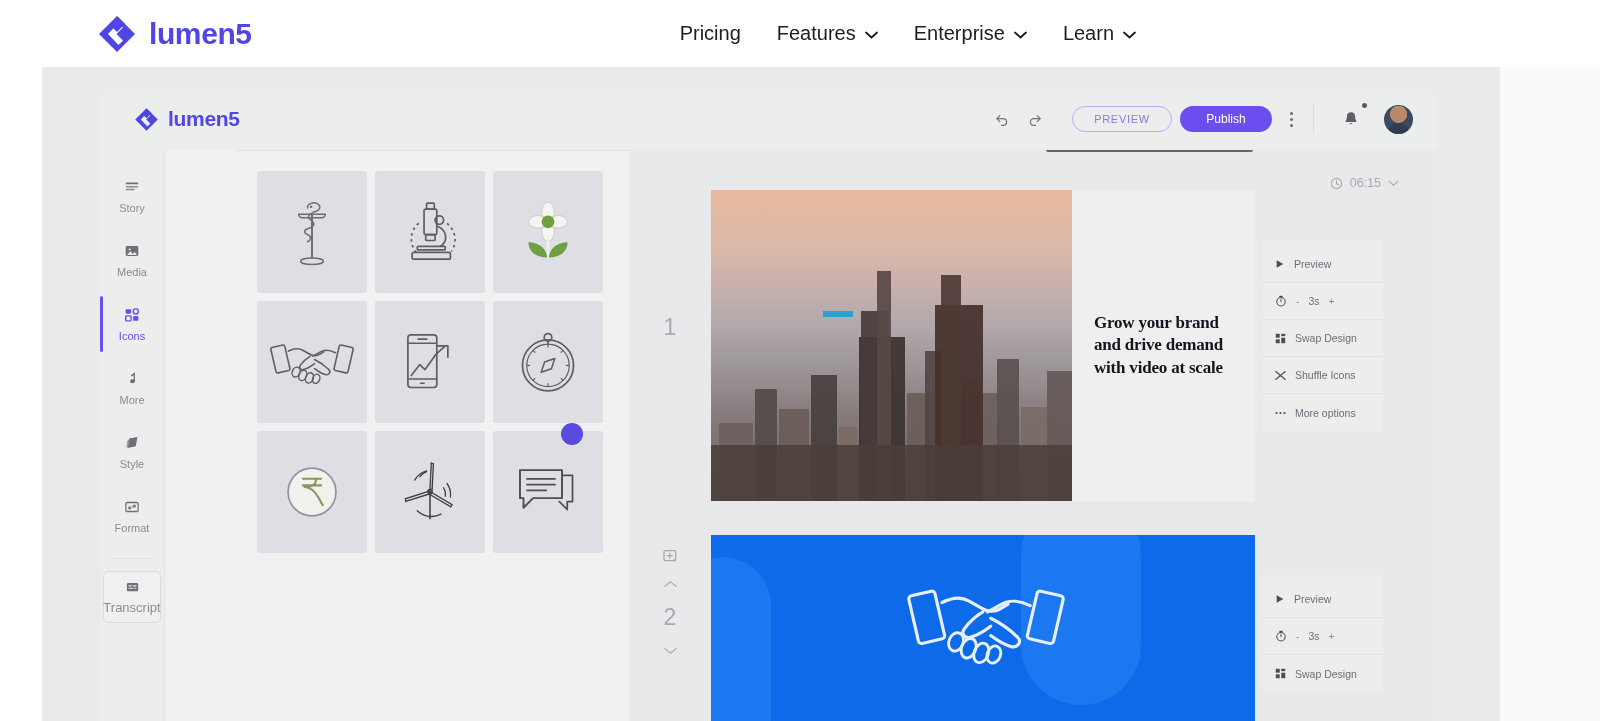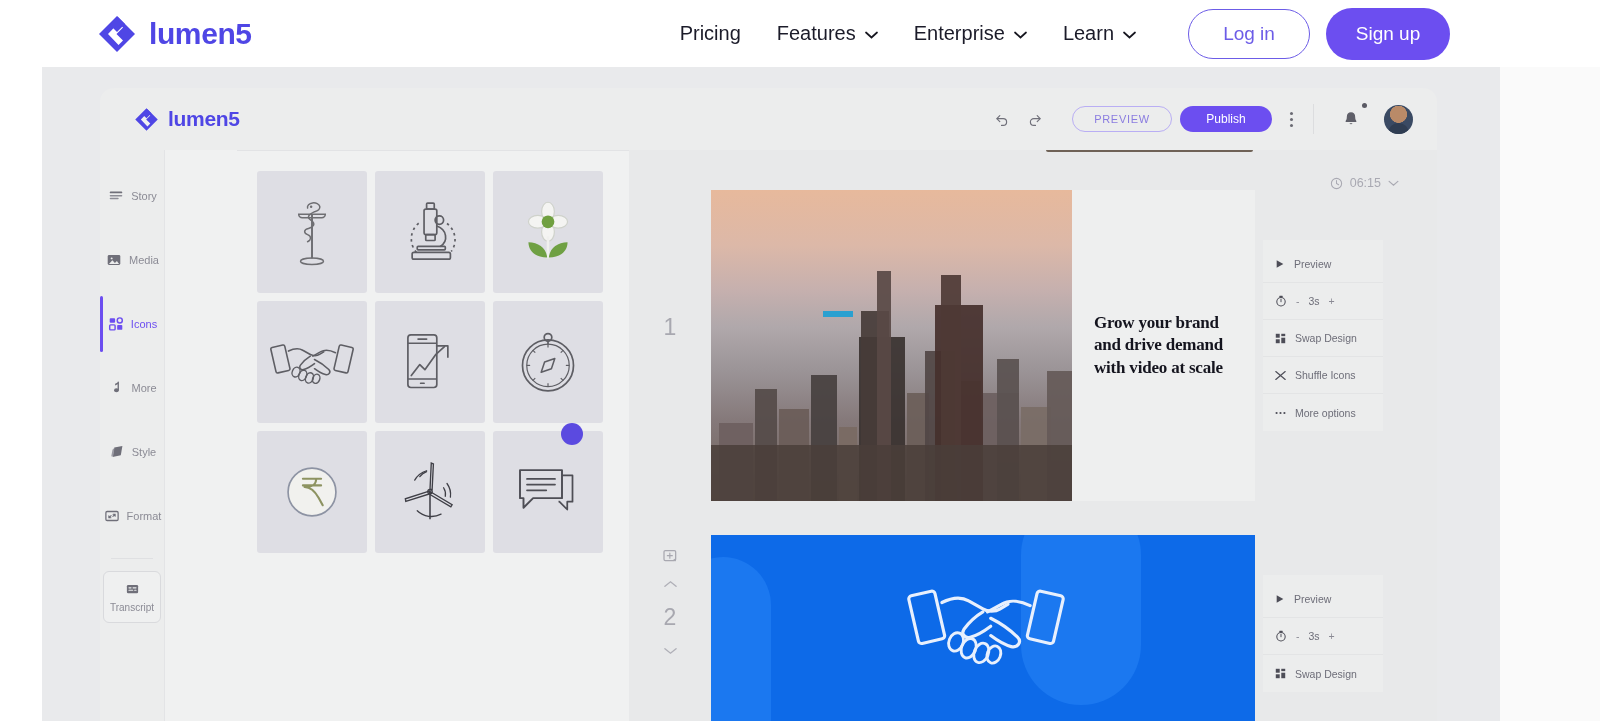--- a/index.html
+++ b/index.html
@@ -126,38 +126,38 @@
 
   
   .app-body { display: flex; height: 571px; position: relative; }
 
   
   .rail {
     width: 64px; flex: 0 0 64px; background: #eceded;
     padding-top: 14px; position: relative;
   }
   .rail-item {
-    height: 64px; display: flex; flex-direction: row;
+    height: 64px; display: flex; flex-direction: column;
     align-items: center; justify-content: center; gap: 6px;
     position: relative; cursor: pointer;
   }
   .rail-item .rail-label { font-size: 11px; color: #8b8b95; }
   .rail-item.active .rail-label { color: #6c4ef0; }
   .rail-item.active::before {
     content: ""; position: absolute; left: 0; top: 4px;
     width: 3px; height: 56px; background: #6c4ef0; border-radius: 2px;
   }
   .rail-sep { width: 42px; height: 1px; background: #dfe0e2; margin: 10px auto 12px; }
   .rail-box {
     width: 58px; height: 52px; margin: 0 auto;
     border: 1px solid #d9dadd; border-radius: 6px; background: #eff0f0;
     display: flex; flex-direction: column; align-items: center;
     justify-content: center; gap: 5px; cursor: pointer;
   }
-  .rail-box .rail-label { font-size: 10px; color: #8b8b95; }
+  .rail-box .rail-label { font-size: 13px; color: #8b8b95; }
 
   
   .panel {
     width: 465px; flex: 0 0 465px; background: #f0f1f1;
     border-left: 1px solid #e3e4e6; position: relative;
   }
   .tabs { display: flex; align-items: flex-end; gap: 26px; padding: 20px 0 0 172px; height: 46px; }
   .tab {
     font-size: 13px; color: #9a9aa4; padding-bottom: 9px;
     position: relative; cursor: pointer;
@@ -286,24 +286,20 @@
     <div class="nav-item">
       <span>Learn</span>
       <span class="chev">
         <svg viewBox="0 0 13 8" width="13" height="8">
             <path d="M1 1.5 L6.5 6.5 L12 1.5" fill="none" stroke="#16161f" stroke-width="1.7" stroke-linecap="round"></path>
           </svg>
       </span>
     </div>
   </nav>
 
-  <div class="auth">
-    <button class="btn-login">Log in</button>
-    <button class="btn-signup">Sign up</button>
-  </div>
 </header>
 
 <div class="backdrop-outer">
   <div class="backdrop-gray"></div>
   <div class="backdrop-gray2"></div>
 </div>
 
 <div class="app">
 
   <div class="app-topbar">

